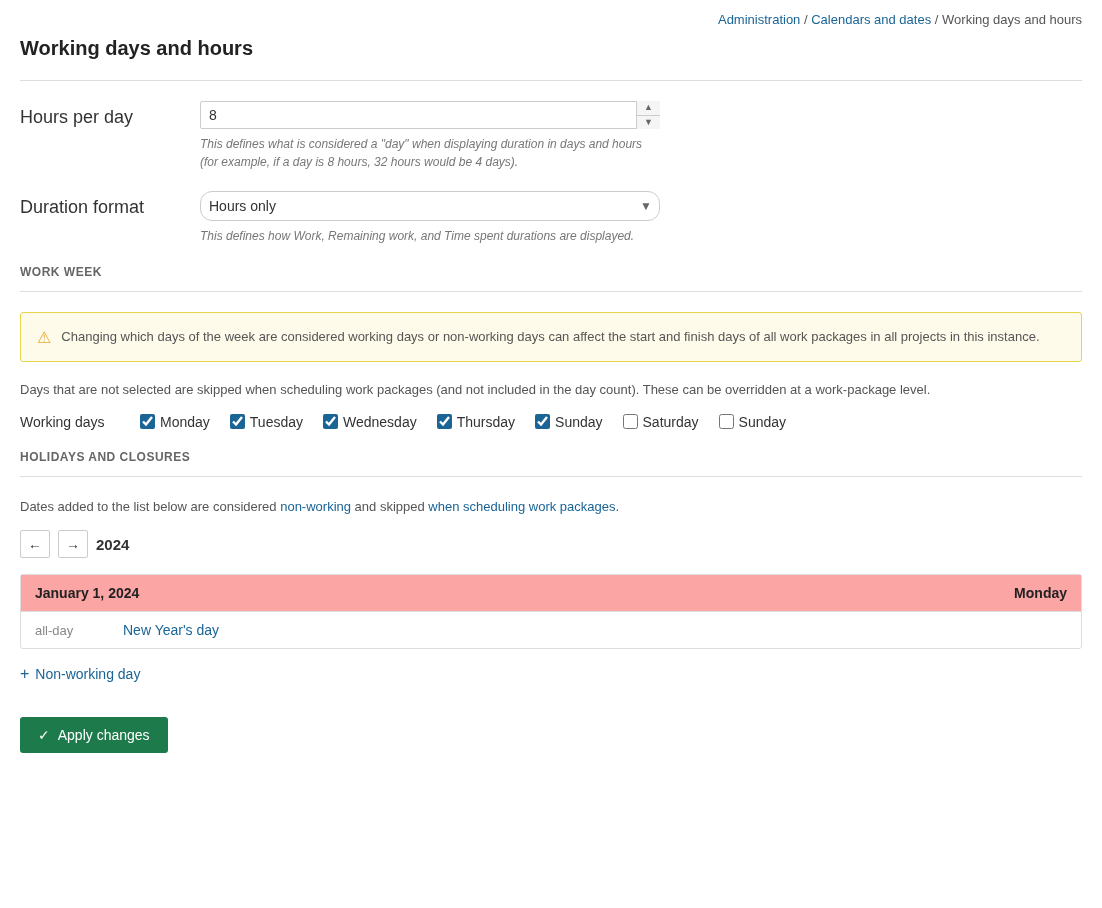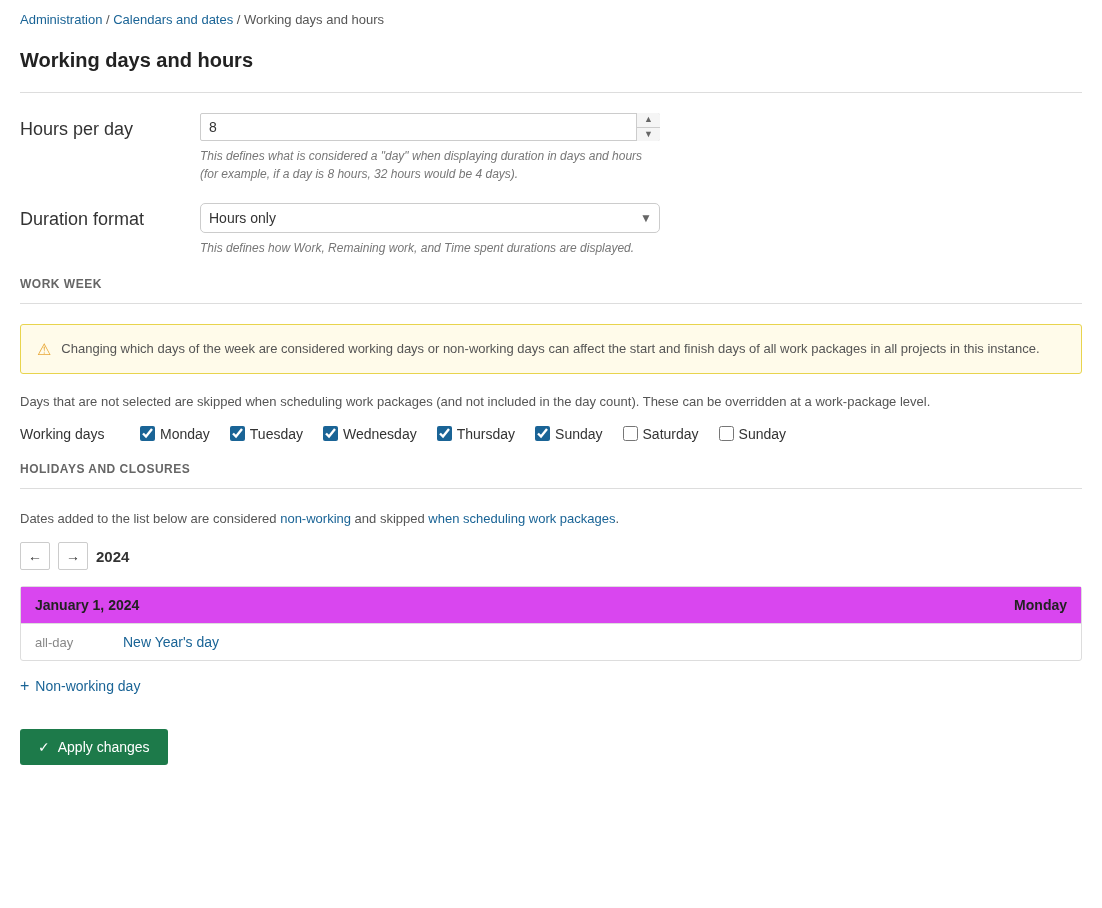--- a/index.html
+++ b/index.html
@@ -5,22 +5,23 @@
     * { box-sizing: border-box; margin: 0; padding: 0; }
     body {
       font-family: -apple-system, BlinkMacSystemFont, 'Segoe UI', Arial, sans-serif;
       font-size: 14px;
       color: #333;
       background: #fff;
       padding: 12px 20px 40px 20px;
     }
     .breadcrumb {
       font-size: 13px;
-      margin-bottom: 22px;
+      margin-bottom: 10px;
       color: #1a6496;
+      text-align: right;
     }
     .breadcrumb a {
       color: #1a6496;
       text-decoration: none;
     }
     .breadcrumb span { color: #555; }
     h1 {
       font-size: 20px;
       font-weight: 600;
       color: #222;
@@ -101,21 +102,21 @@
       line-height: 1.5;
     }
     .select-wrapper {
       position: relative;
       width: 460px;
     }
     .select-input {
       width: 100%;
       padding: 6px 30px 6px 8px;
       border: 1px solid #ccc;
-      border-radius: 5px;
+      border-radius: 12px;
       font-size: 14px;
       color: #333;
       background: #fff;
       appearance: none;
       -webkit-appearance: none;
       cursor: pointer;
     }
     .select-arrow {
       position: absolute;
       right: 8px;
@@ -220,21 +221,21 @@
       color: #333;
     }
     .holiday-table {
       width: 100%;
       border: 1px solid #ddd;
       border-radius: 3px;
       border-collapse: collapse;
       margin-bottom: 12px;
     }
     .holiday-table-header {
-      background: #d946ef;
+      background: #fca5a5;
       padding: 10px 14px;
       display: flex;
       justify-content: space-between;
       align-items: center;
       border-bottom: 1px solid #ddd;
     }
     .holiday-date {
       font-weight: 700;
       font-size: 14px;
       color: #222;

